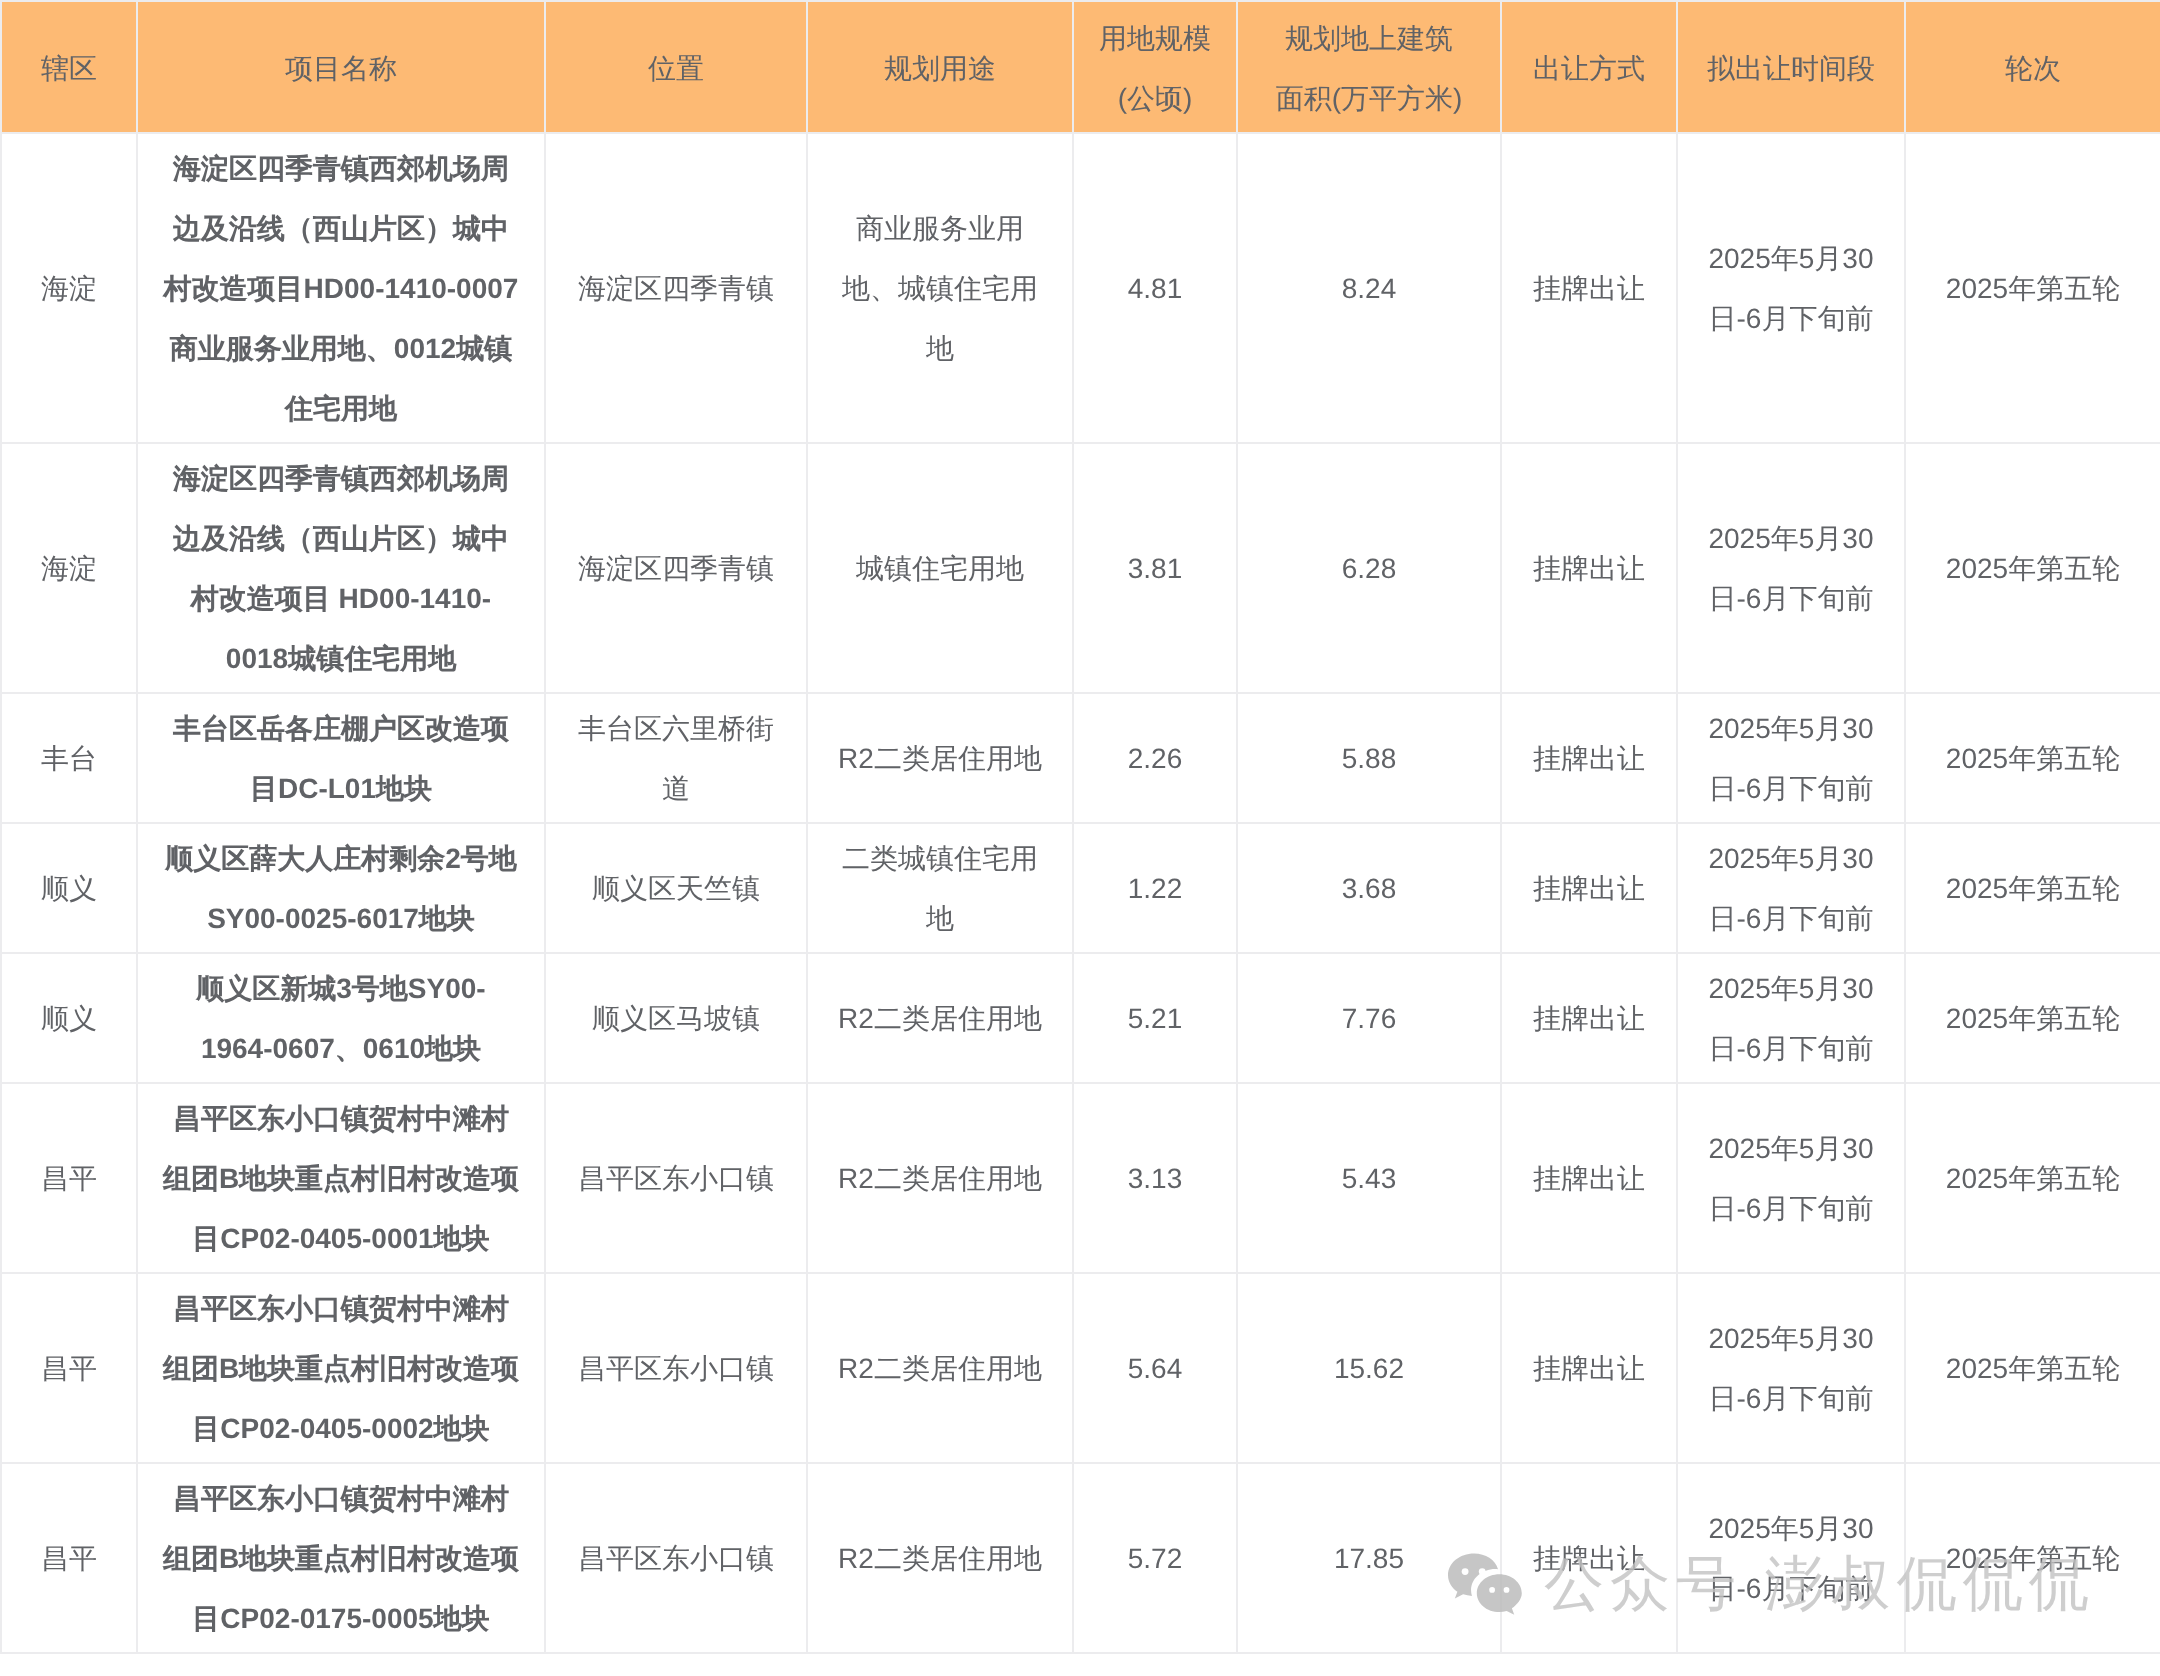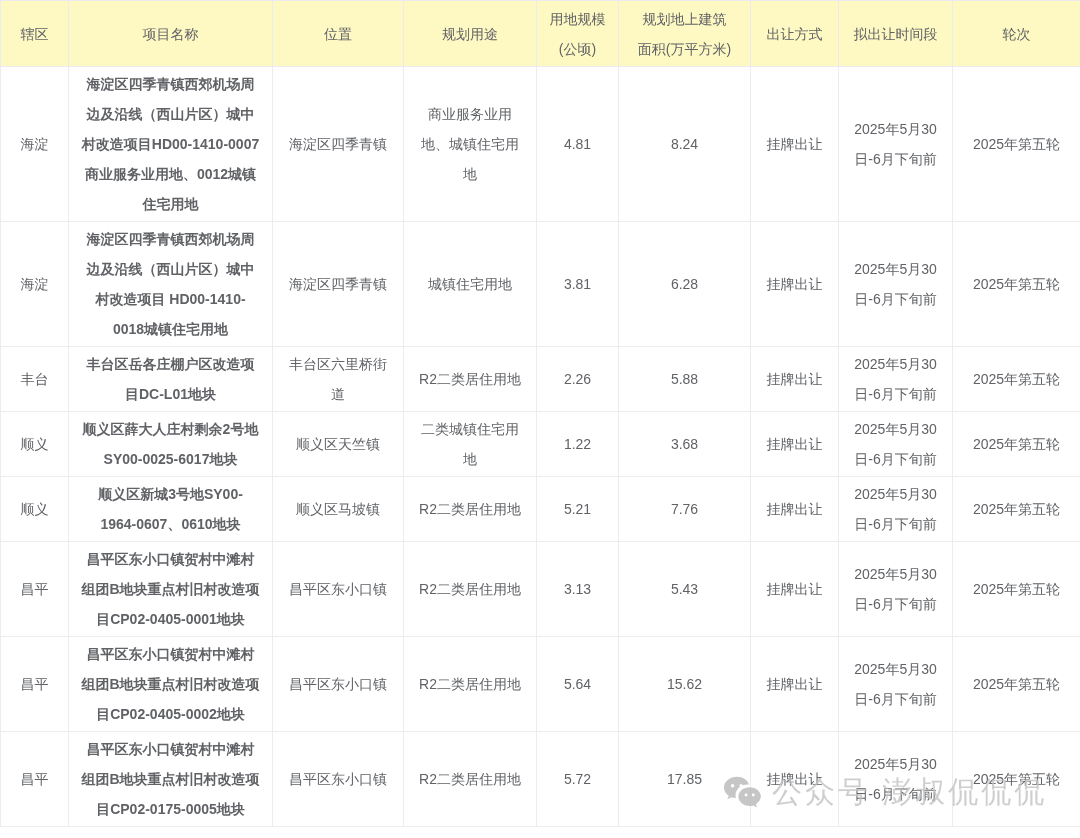--- a/index.html
+++ b/index.html
@@ -15,21 +15,21 @@
   }
   table.land-table th, table.land-table td{
     border:1px solid #ececee;
     text-align:center;vertical-align:middle;
     padding:2px 12px;
     line-height:30px;
     white-space:pre-line;
     word-break:break-word;
   }
   table.land-table thead th{
-    background:#fef9c3;
+    background:#fdba74;
     color:#606266;font-weight:normal;
     height:61px;
   }
   table.land-table tbody td{background:#ffffff;color:#606266;}
   td.project-cell{color:#5b9bd5;cursor:pointer;font-weight:bold;}
   
   col.c0{width:68px;} col.c1{width:204px;} col.c2{width:131px;}
   col.c3{width:133px;} col.c4{width:82px;} col.c5{width:132px;}
   col.c6{width:88px;} col.c7{width:114px;} col.c8{width:128px;}
   

